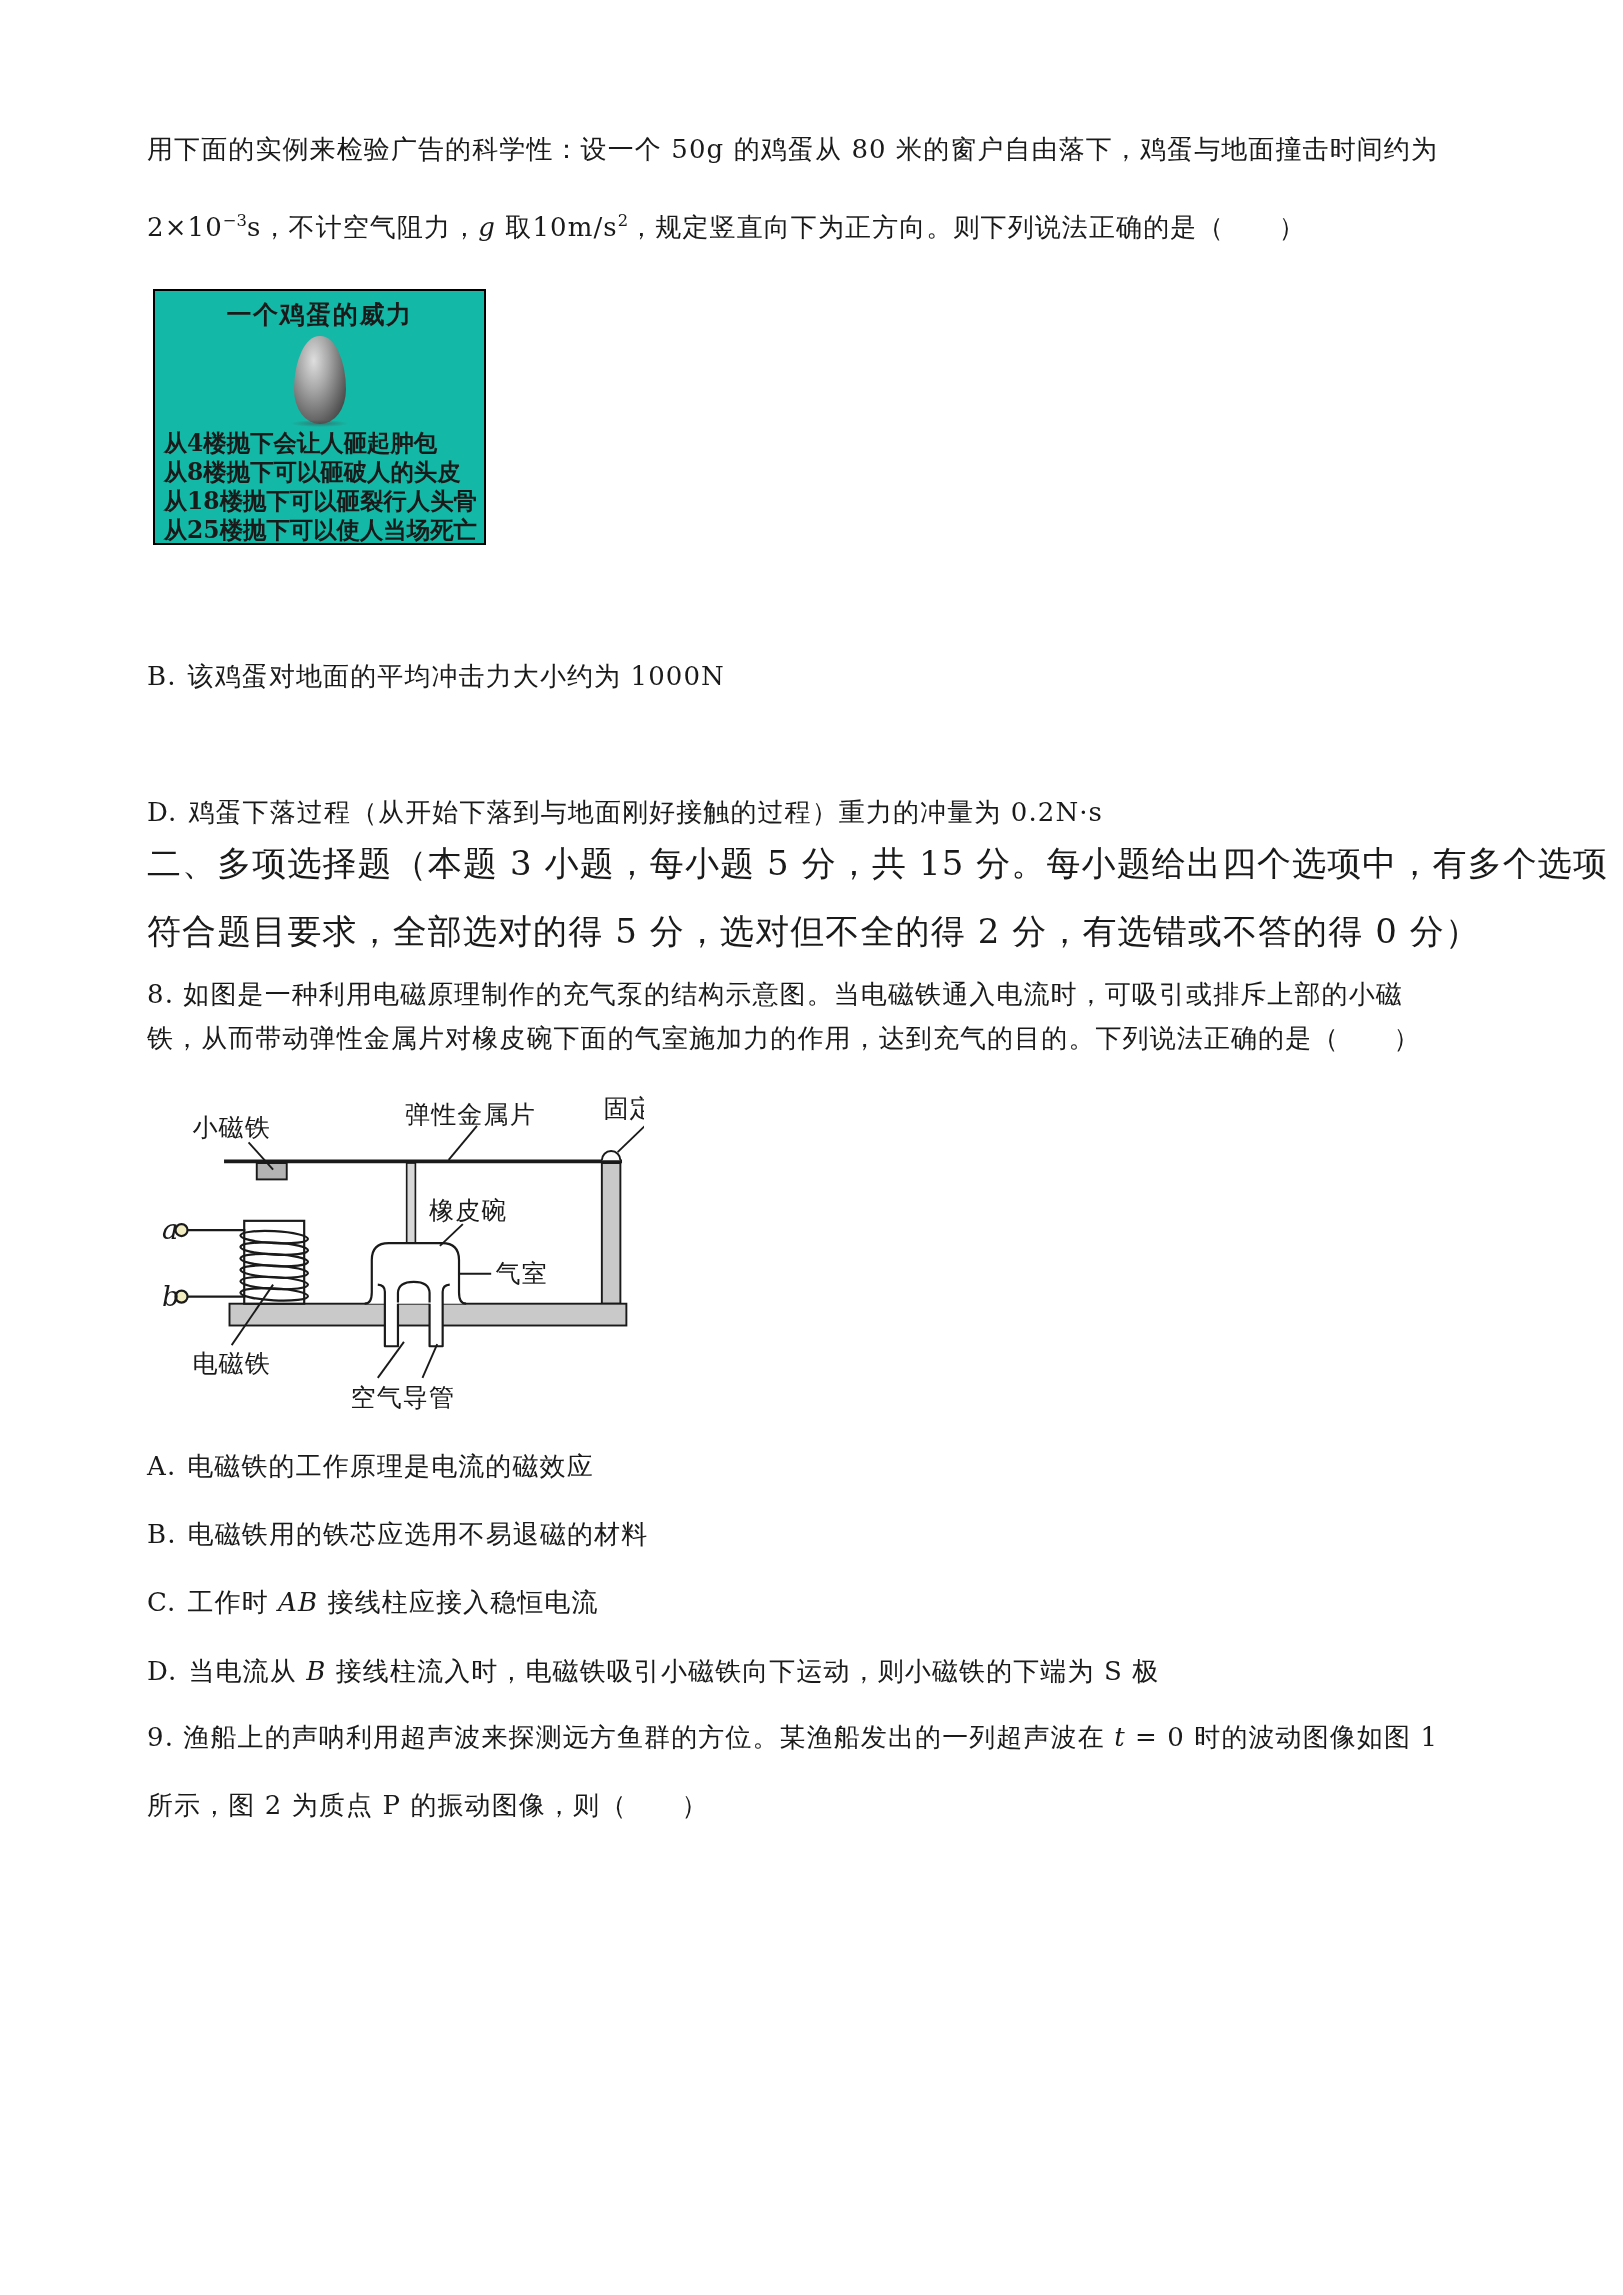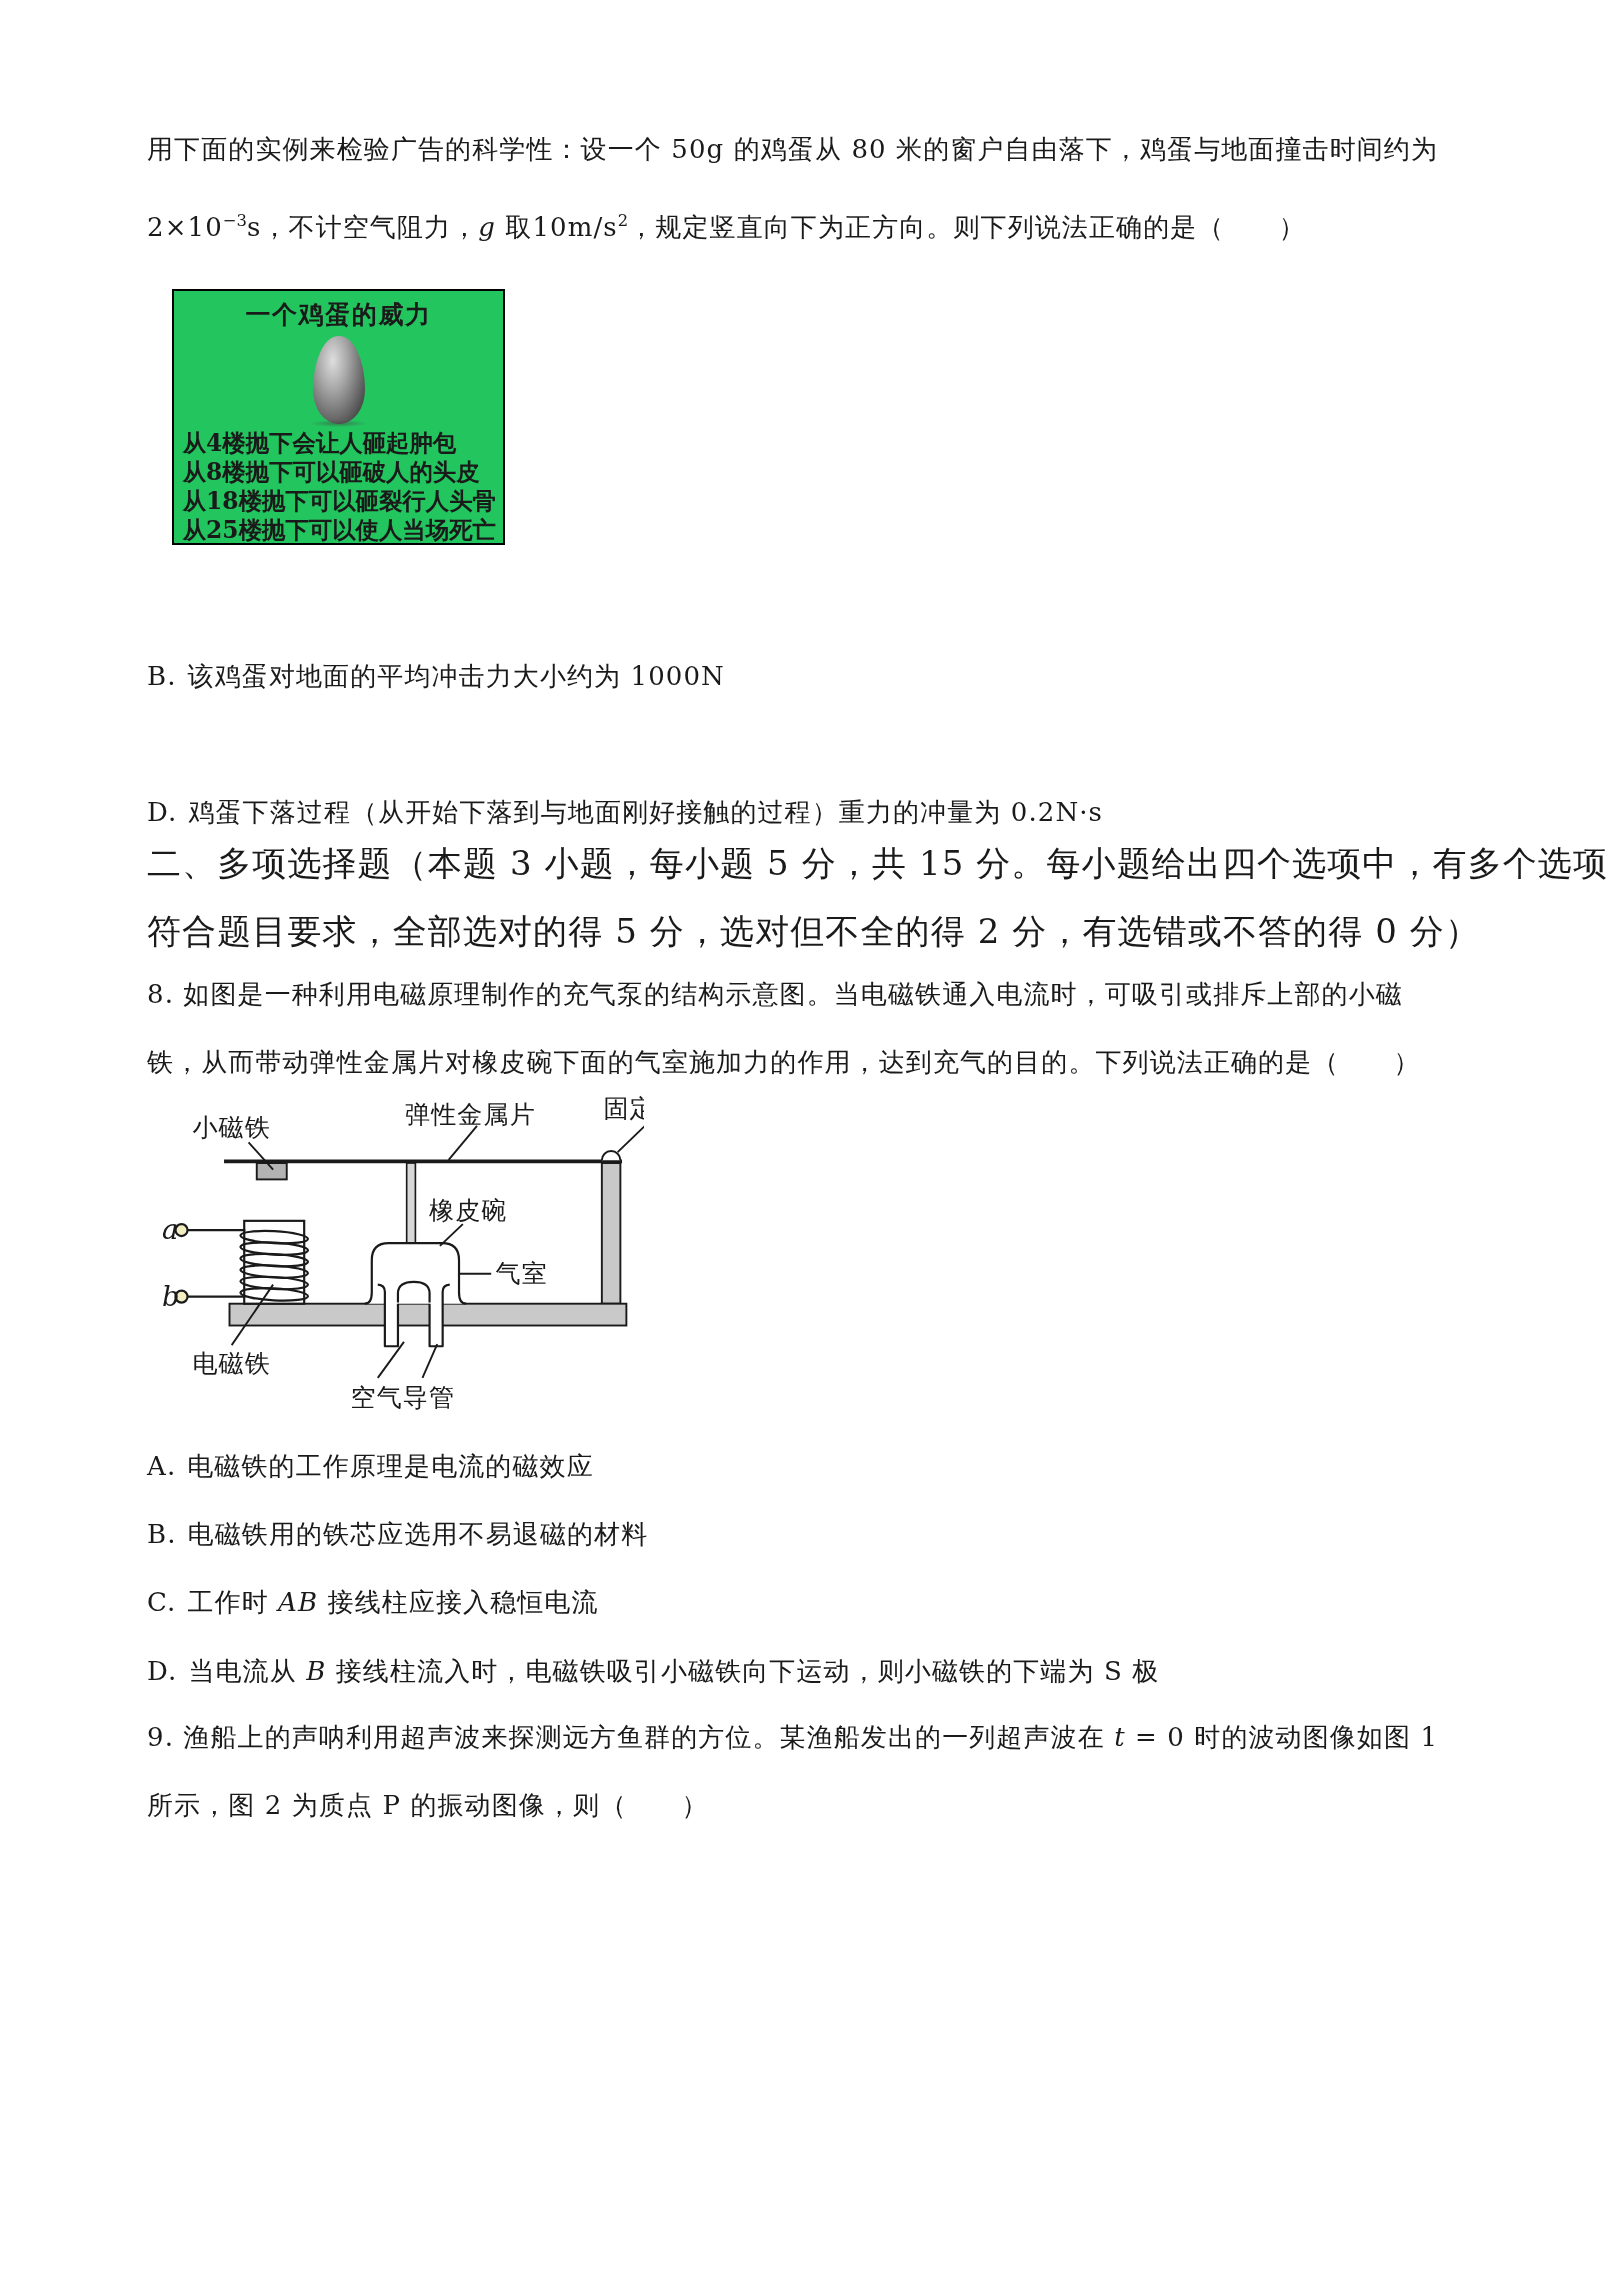--- a/index.html
+++ b/index.html
@@ -12,21 +12,21 @@
     position:absolute; left:147px; font-size:26px; line-height:36px;
     letter-spacing:1.1px; white-space:nowrap;
   }
   .bold { font-weight:normal; font-size:34px; }
   .sup { vertical-align:super; font-size:16.4px; letter-spacing:0; }
   .i { font-style:italic; }
   .opt-label { margin-right:11px; }
   
   .ad-box {
     position:absolute; left:153px; top:289px; width:329px; height:252px;
-    border:2.2px solid #000; background:#22c55e; text-align:center;margin-left:19px;
+    border:2.2px solid #000; background:#14b8a6; text-align:center;
   }
   .ad-title { padding-top:9.8px; font-size:25px; font-weight:bold; letter-spacing:1.6px; line-height:28px; }
   .egg {
     width:52px; height:88px; margin:7.6px auto 0;
     border-radius:26px 26px 26px 26px / 62% 62% 40% 40%;
     background: radial-gradient(ellipse at 38% 28%, #dedede 0%, #a8a8a8 32%, #6b6b6b 64%, #3d3d3d 88%, #2c2c2c 100%);
   }
   .egg-shadow {
     width:57px; height:6.5px; margin:-4.4px auto 0; border-radius:50%;
     background: radial-gradient(ellipse, rgba(70,70,70,0.55) 0%, rgba(255,255,255,0) 72%);
@@ -64,21 +64,21 @@
     <span class="opt-label">B.</span><span><span>该鸡蛋对地面的平均冲击力大小约为 1000N</span></span>
   </div>
   <div class="line" style="top:794px">
     <span class="opt-label">D.</span><span><span>鸡蛋下落过程（从开始下落到与地面刚好接触的过程）重力的冲量为 0.2N·s</span></span>
   </div>
 
   <div class="line bold" style="top:845px">二、多项选择题（本题 3 小题，每小题 5 分，共 15 分。每小题给出四个选项中，有多个选项</div>
   <div class="line bold" style="top:913px">符合题目要求，全部选对的得 5 分，选对但不全的得 2 分，有选错或不答的得 0 分）</div>
 
   <div class="line" style="top:976px">8. 如图是一种利用电磁原理制作的充气泵的结构示意图。当电磁铁通入电流时，可吸引或排斥上部的小磁</div>
-  <div class="line" style="top:1044px">铁，从而带动弹性金属片对橡皮碗下面的气室施加力的作用，达到充气的目的。下列说法正确的是（　　）</div>
+  <div class="line" style="top:1020px">铁，从而带动弹性金属片对橡皮碗下面的气室施加力的作用，达到充气的目的。下列说法正确的是（　　）</div>
 
   <svg class="diagram" width="491" height="338" viewBox="280 2000 900 620">
 
     <line x1="410" y1="2131" x2="1140" y2="2131" stroke="#1a1a1a" stroke-width="7"></line>
 
     <rect x="470" y="2134" width="55" height="30" fill="#b3b3b3" stroke="#1a1a1a" stroke-width="3.5"></rect>
 
     <rect x="1103" y="2134" width="34" height="258" fill="#c9c9c9" stroke="#1a1a1a" stroke-width="3.5"></rect>
     <path d="M 1103 2129 A 17 17 0 0 1 1137 2129" fill="#ffffff" stroke="#1a1a1a" stroke-width="3.5"></path>
 

